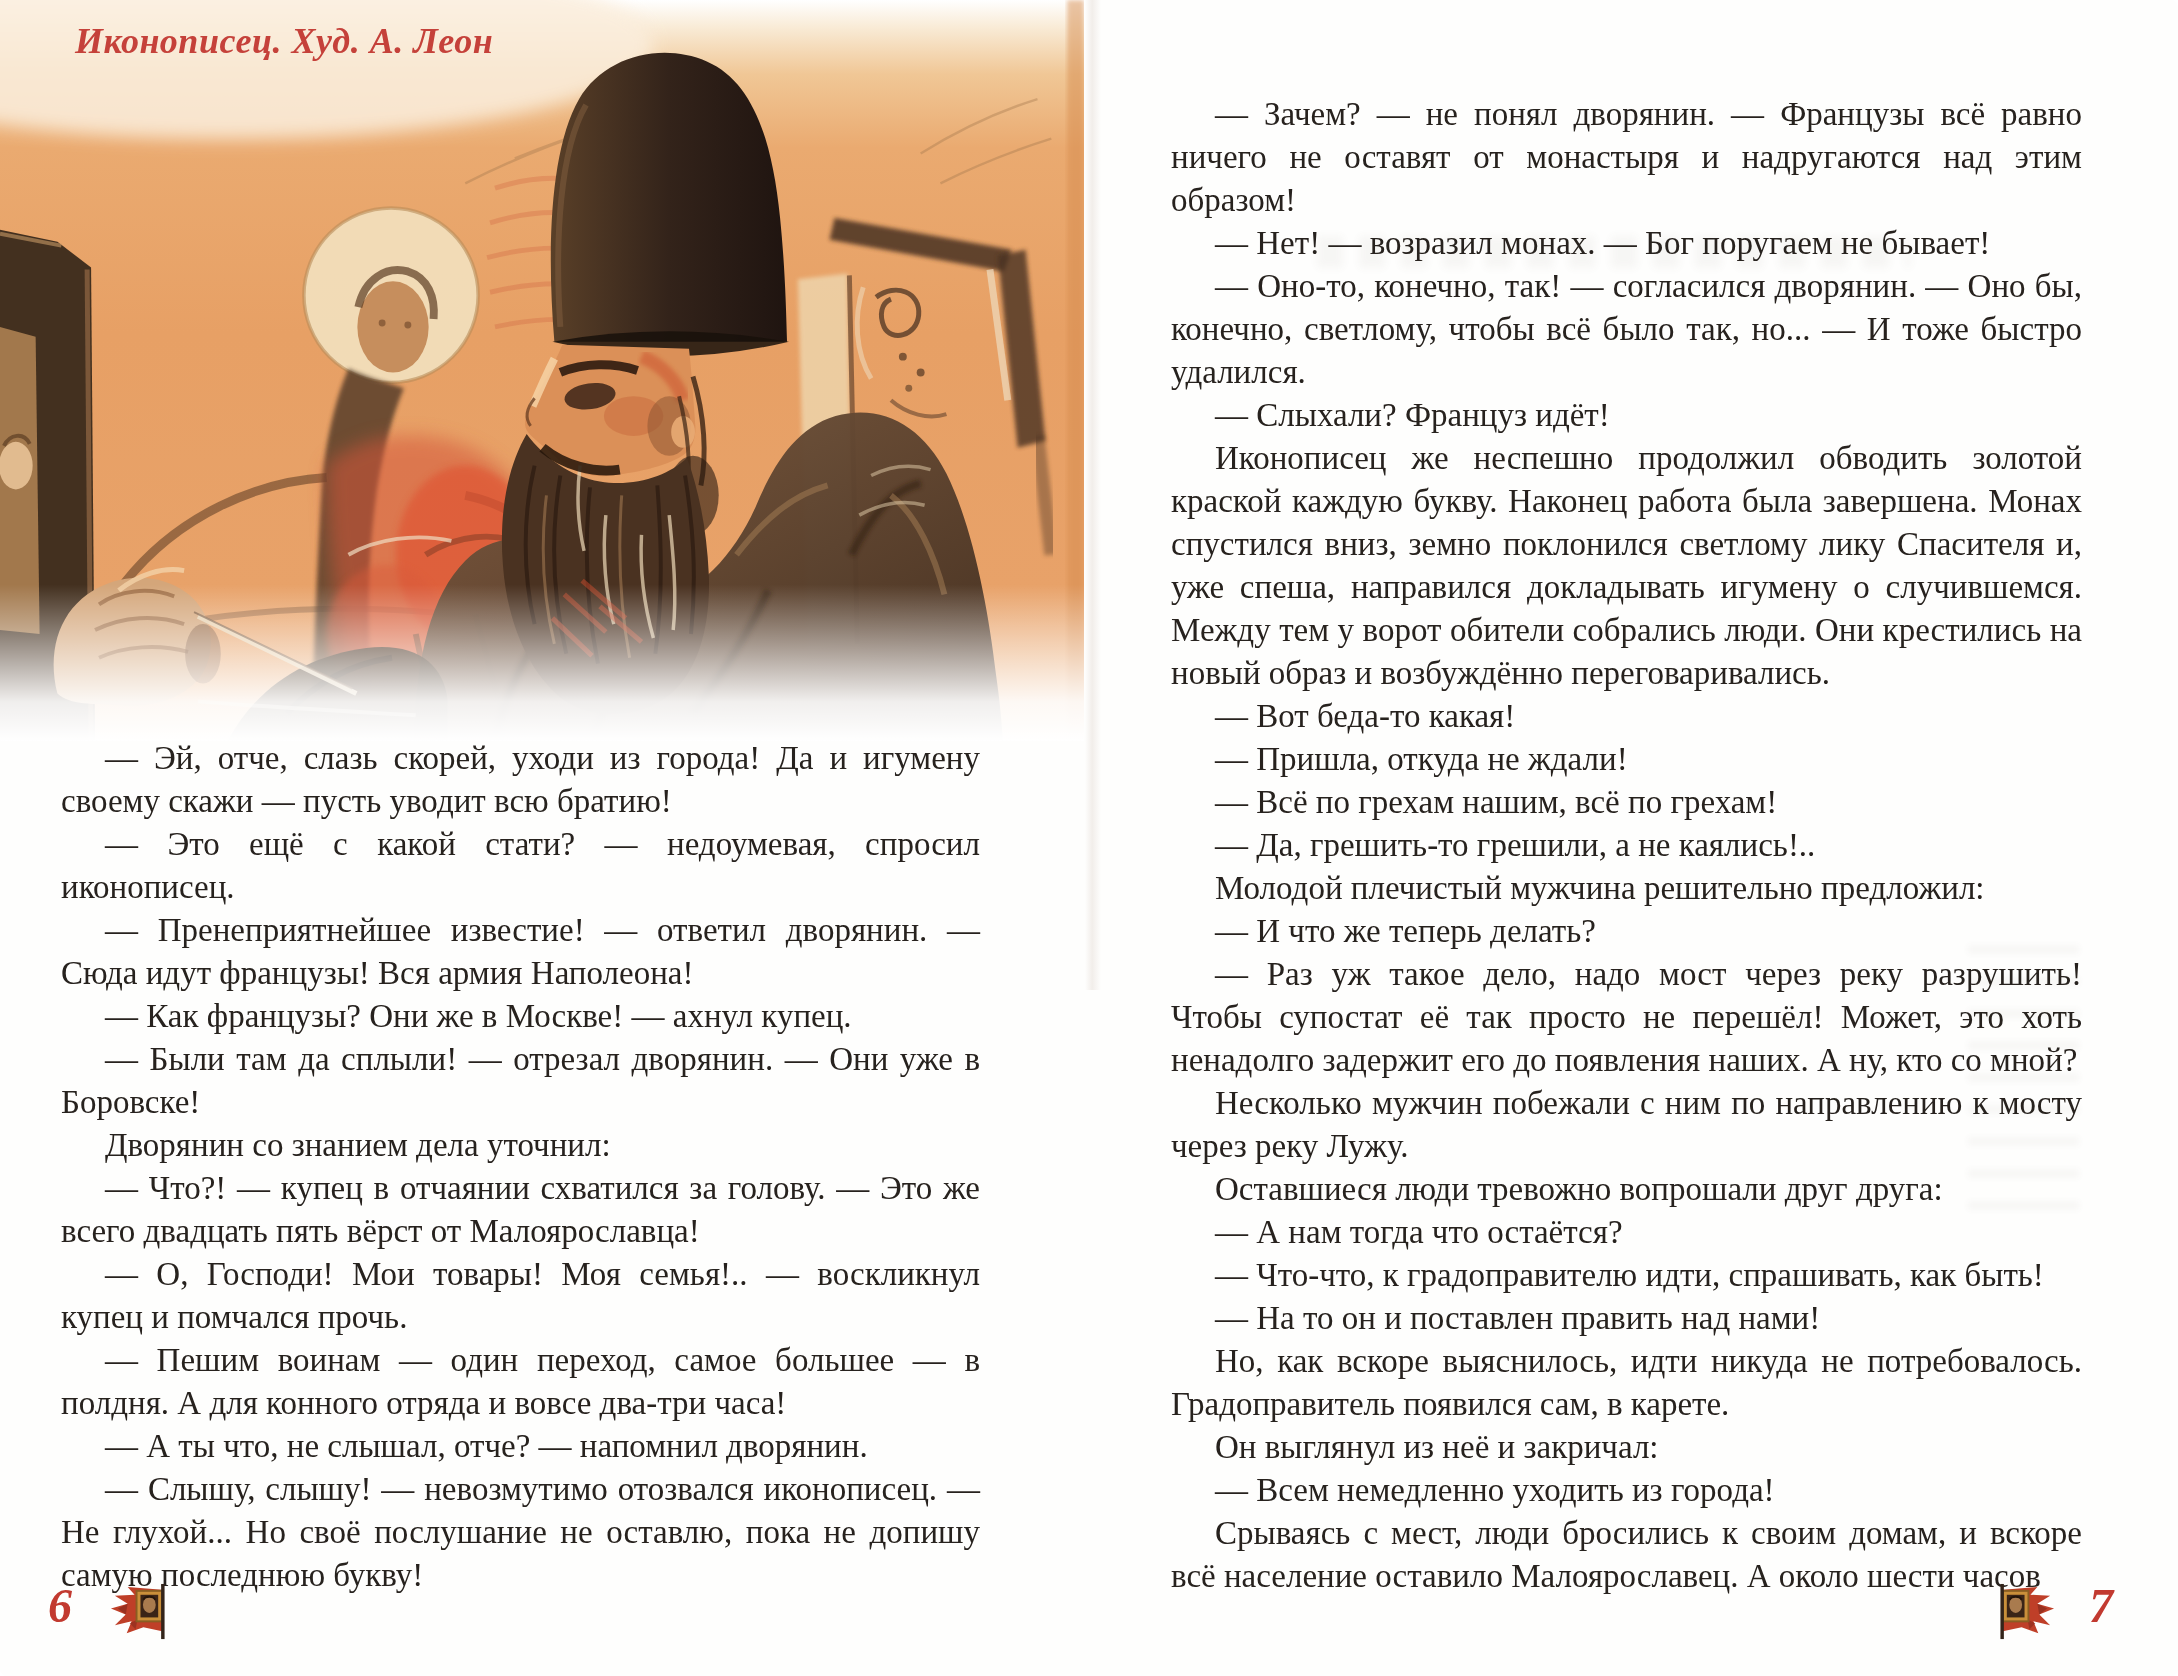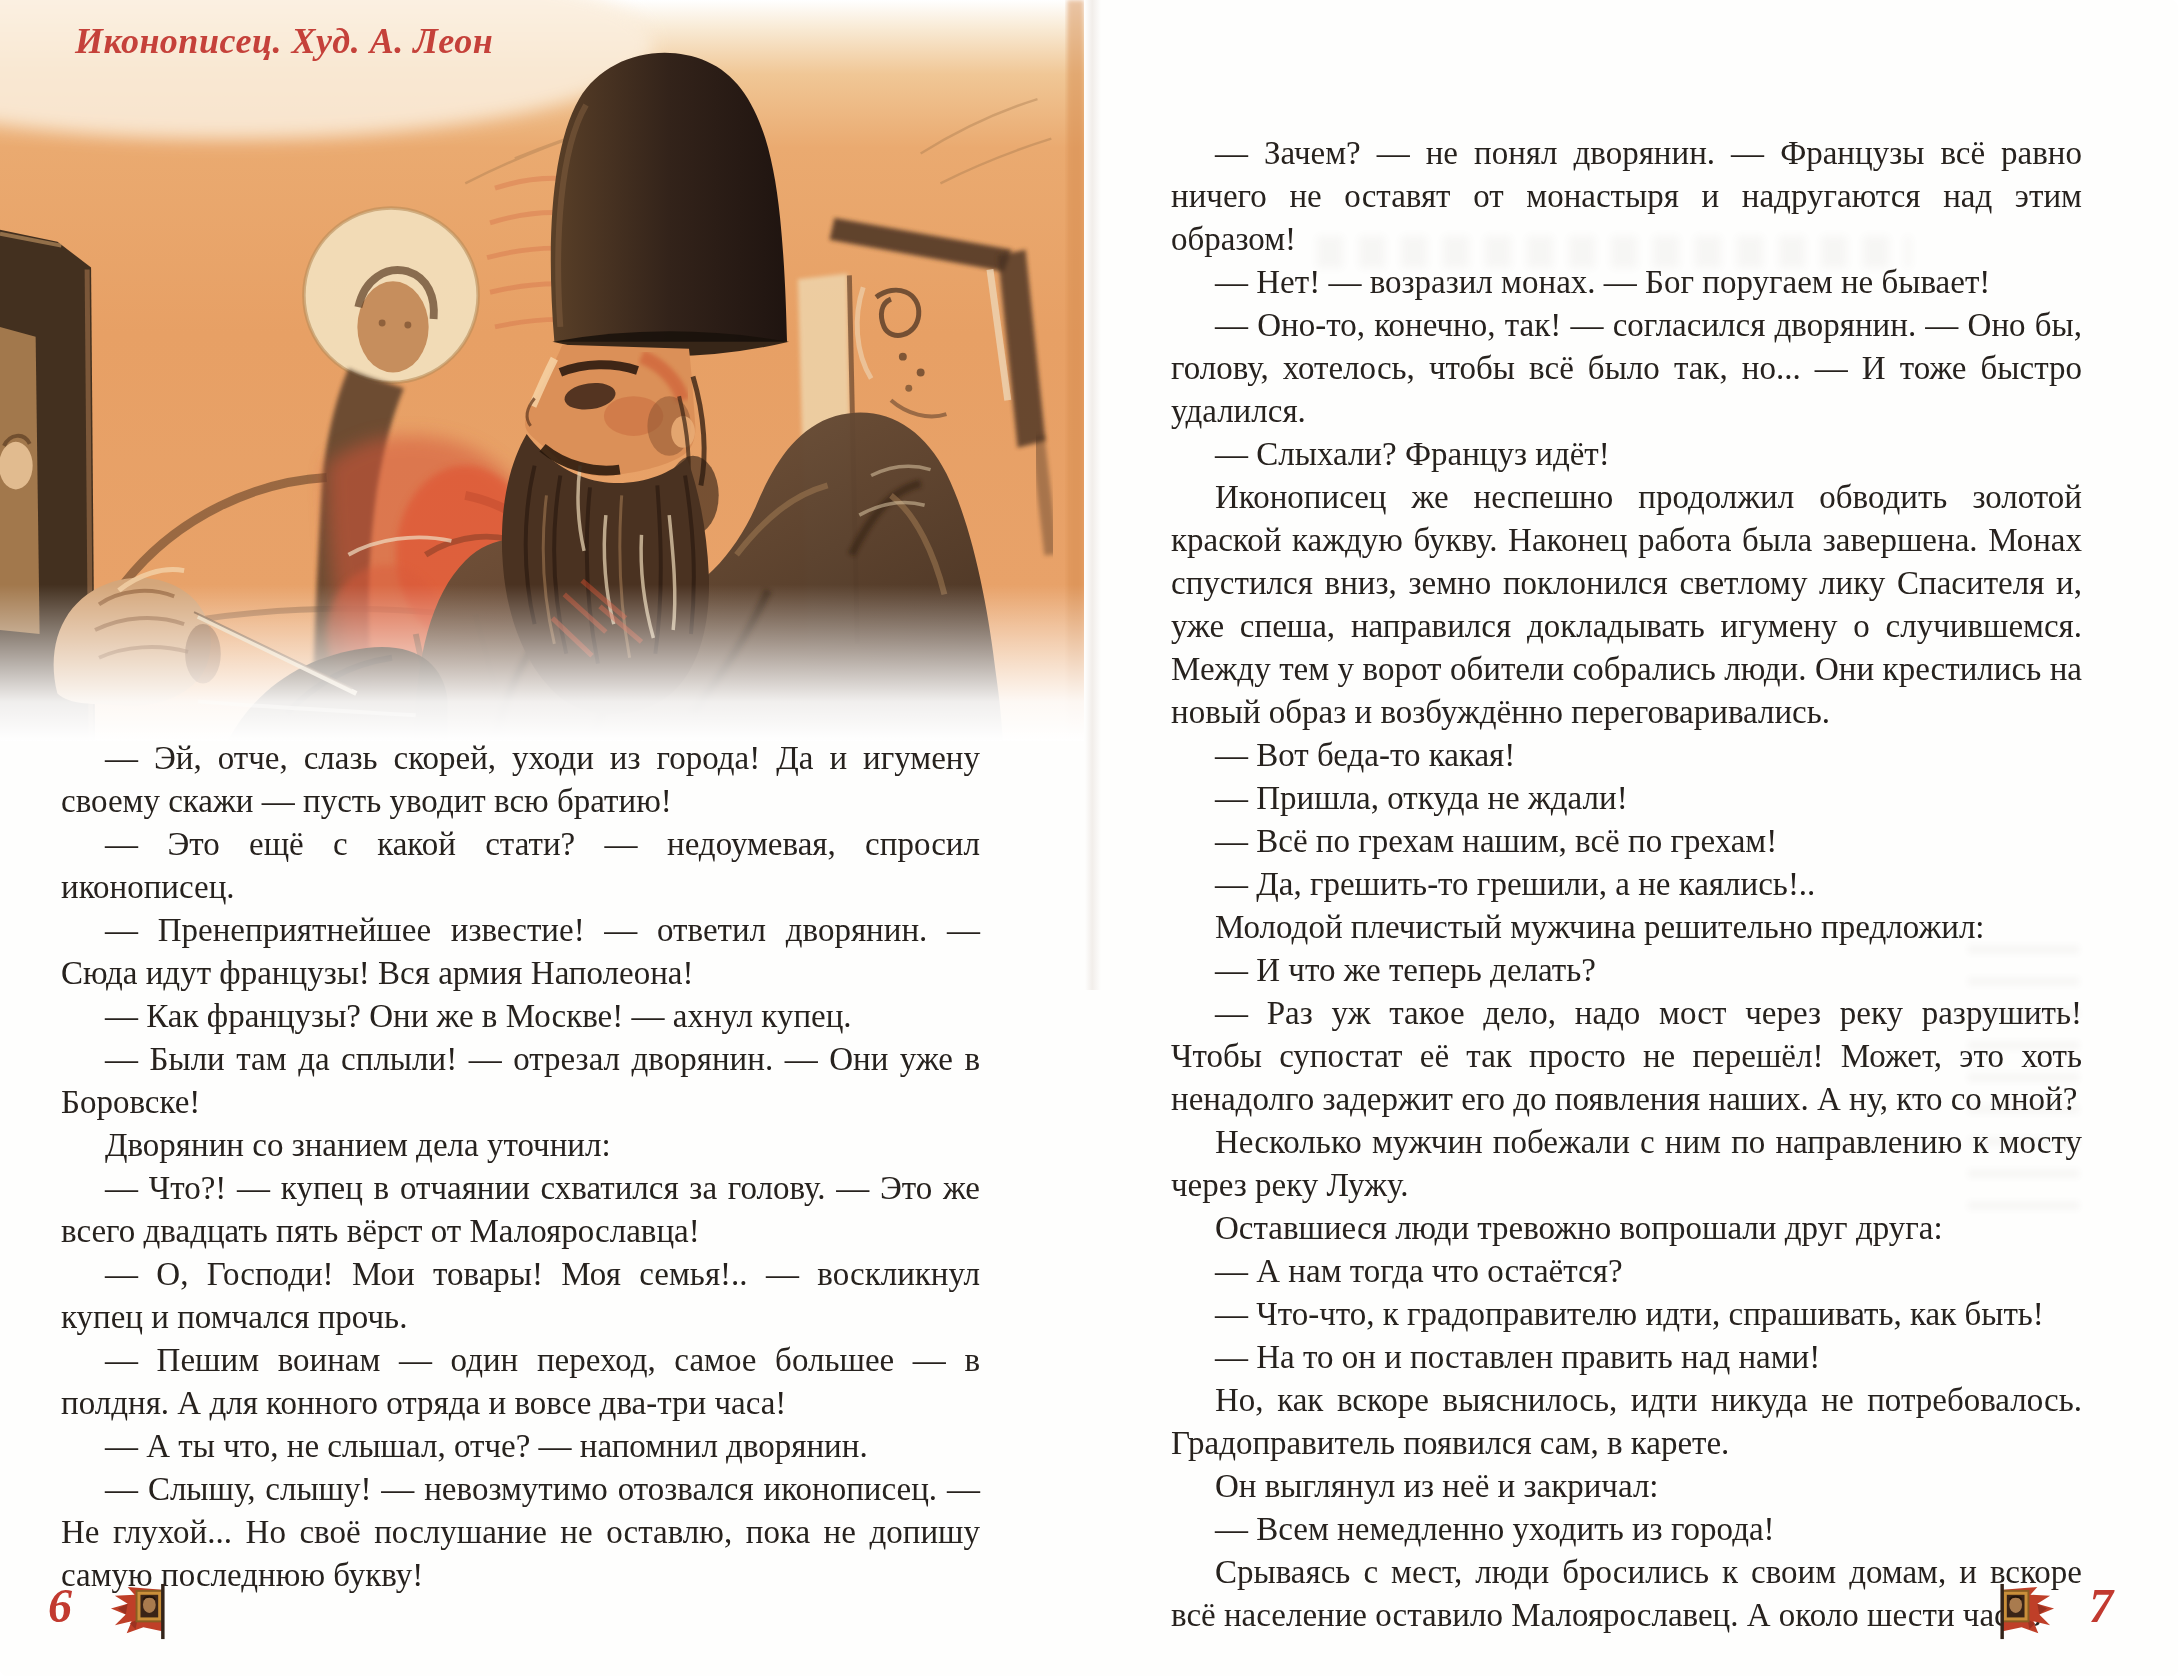--- a/index.html
+++ b/index.html
@@ -16,21 +16,21 @@
     font-size:36px;font-style:italic;font-weight:bold;color:#c5413a;
     letter-spacing:0.5px;white-space:nowrap;
   }
 
   .text-block{
     position:absolute;color:#27221e;font-size:33px;line-height:43px;
     text-align:justify;
   }
   .text-block p{margin:0;text-indent:44px;}
   .left-text{left:61px;top:737px;width:919px;}
-  .right-text{left:1171px;top:93px;width:911px;margin-top:39px;}
+  .right-text{left:1171px;top:93px;width:911px;}
 
   .page-num{
     font-style:italic;font-weight:bold;font-size:48px;color:#c23a30;
     line-height:1;display:inline-block;
   }
   .footer{position:absolute;display:flex;align-items:flex-start;gap:34px;}
   .footer-left{left:48px;top:1582px;}
   .footer-right{left:1994px;top:1582px;gap:30px;}
   .banner{display:inline-block;width:65px;height:61px;}
   .banner.mirrored svg{transform:scaleX(-1);}
@@ -259,21 +259,21 @@
       <p>— Что?! — купец в отчаянии  схватился за голову. — Это же всего двадцать пять вёрст от Малоярославца!</p>
       <p>— О, Господи! Мои товары! Моя семья!.. — воскликнул купец и помчался прочь.</p>
       <p>— Пешим воинам — один переход, самое большее — в полдня. А для конного отряда и вовсе два-три часа!</p>
       <p>— А ты что, не слышал, отче? — напомнил дворянин.</p>
       <p>— Слышу, слышу! — невозмутимо отозвался иконописец. — Не глухой... Но своё послушание не оставлю, пока не допишу самую последнюю букву!</p>
     </div>
 
   <div class="text-block right-text">
       <p>— Зачем? — не понял дворянин. — Французы всё равно ничего не оставят от монастыря и надругаются над этим образом!</p>
       <p>— Нет! — возразил монах. — Бог поругаем не бывает!</p>
-      <p>— Оно-то, конечно, так! — согласился дворянин. — Оно бы, голову, хотелось, чтобы всё было так, но... — И тоже быстро удалился.</p>
+      <p>— Оно-то, конечно, так! — согласился дворянин. — Оно бы, конечно, светлому, чтобы всё было так, но... — И тоже быстро удалился.</p>
       <p>— Слыхали? Француз идёт!</p>
       <p>Иконописец же неспешно продолжил обводить золотой краской каждую букву. Наконец работа была завершена. Монах спустился вниз, земно поклонился светлому лику Спасителя и, уже спеша, направился докладывать игумену о случившемся. Между тем у ворот обители собрались люди. Они крестились на новый образ и возбуждённо переговаривались.</p>
       <p>— Вот беда-то какая!</p>
       <p>— Пришла, откуда не ждали!</p>
       <p>— Всё по грехам нашим, всё по грехам!</p>
       <p>— Да, грешить-то грешили, а не каялись!..</p>
       <p>Молодой плечистый мужчина решительно предложил:</p>
       <p>— И что же теперь делать?</p>
       <p>— Раз уж такое дело, надо мост через реку разрушить! Чтобы супостат её так просто не перешёл! Может, это хоть ненадолго задержит его до появления наших. А ну, кто со мной?</p>
       <p>Несколько мужчин побежали с ним по направлению к мосту через реку Лужу.</p>

